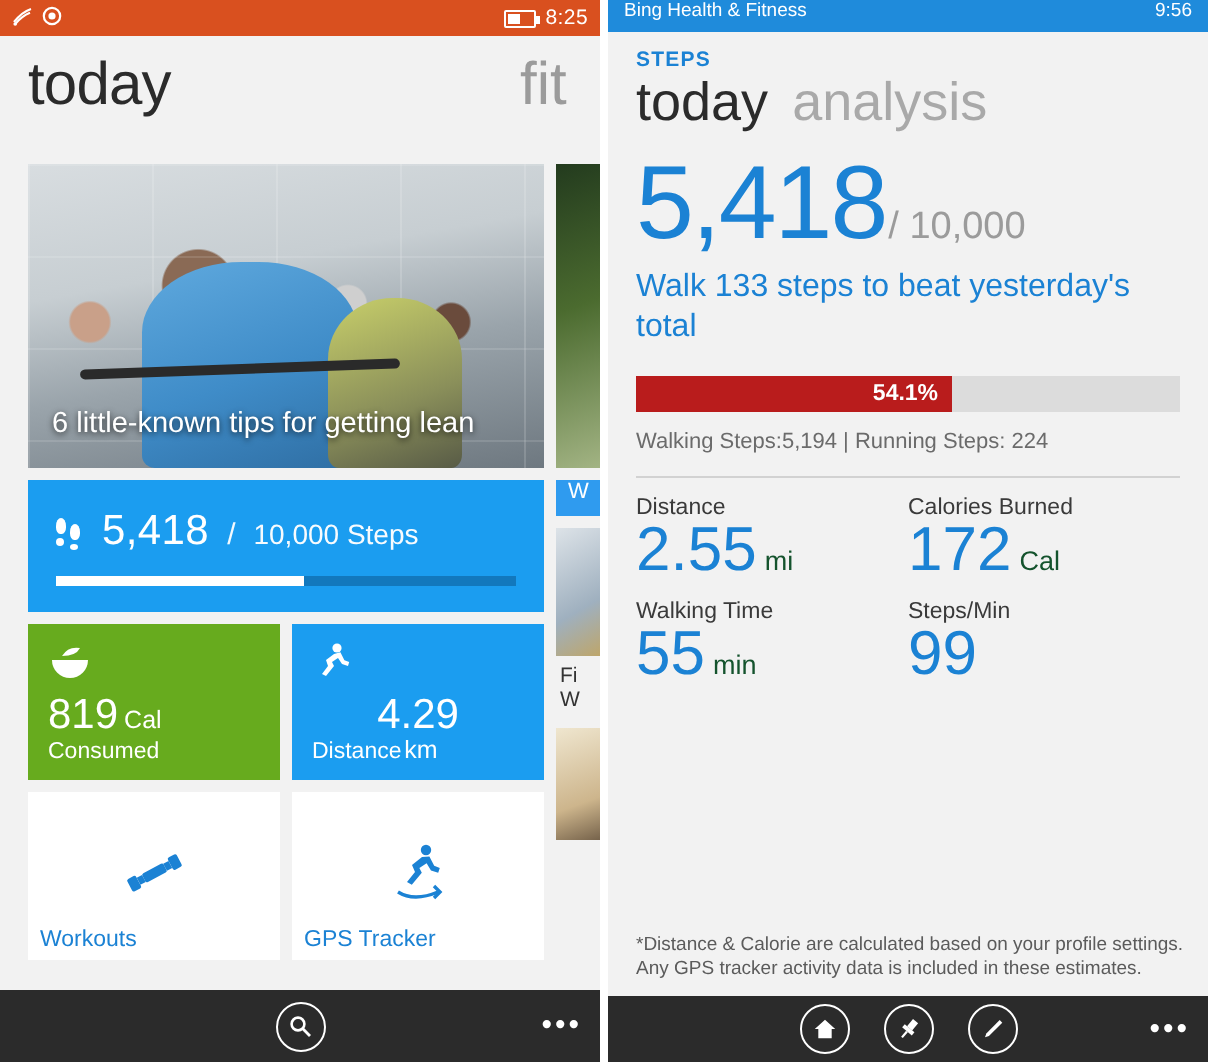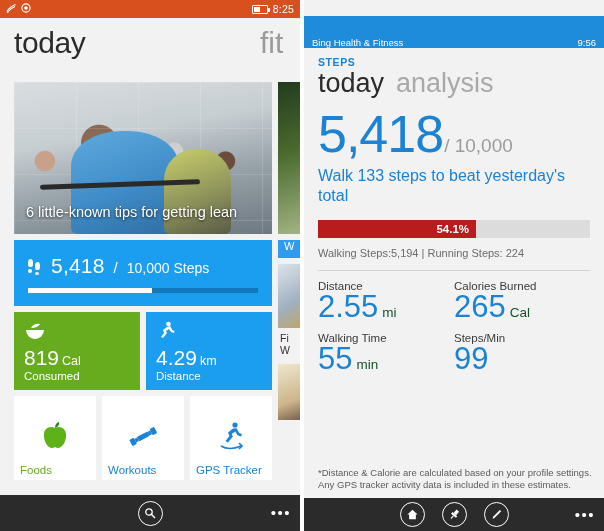--- a/index.html
+++ b/index.html
@@ -94,22 +94,22 @@
              background:linear-gradient(160deg,#efe6cf,#cdb58c 60%,#5c4a37);}
 
   .appbar{position:absolute;left:0;bottom:0;width:100%;height:36px;background:#2b2b2b;
           display:flex;align-items:center;justify-content:center;}
   .circ{width:23px;height:23px;border:1.6px solid #fff;border-radius:50%;display:flex;
         align-items:center;justify-content:center;color:#fff;font-size:12px;}
   .dots{position:absolute;right:9px;top:50%;transform:translateY(-50%);color:#fff;
         font-size:15px;letter-spacing:1.5px;line-height:0;}
 
   
-  .statusbar-r{height:32px;background:#1f8bdb;display:flex;align-items:flex-end;
-               padding:0 8px;box-sizing:border-box;color:#fff;font-size:9.5px;margin-top:16px;}
+  .statusbar-r{height:16px;background:#1f8bdb;display:flex;align-items:flex-start;
+               padding:0 8px;box-sizing:border-box;color:#fff;font-size:9.5px;}
   .sb-app{font-weight:400;}
   .sb-time-r{margin-left:auto;font-size:9.5px;}
 
   .r-head{padding:8px 14px 0 14px;}
   .kicker{font-size:10.5px;font-weight:bold;color:#1b82d4;letter-spacing:.6px;}
   .r-pivot{display:flex;align-items:baseline;gap:12px;margin-top:2px;}
   .r-piv-a{font-size:27px;font-weight:300;color:#2b2b2b;line-height:1;}
   .r-piv-b{font-size:27px;font-weight:300;color:#a9a9a9;line-height:1;}
 
   .r-body{padding:0 14px;}
@@ -217,38 +217,29 @@
               </div>
               <div class="sq-lbl">Consumed</div>
             </div>
             <div class="sq sq-blue">
               <div class="sq-ico">
                 <svg width="20" height="19" viewBox="0 0 20 19">
                     <circle cx="12.5" cy="3" r="2.3" fill="#fff"></circle>
                     <path d="M11 6 l-4 3 l1 3 l-3 4 l2 1 l4-5 l-1-2 l3-2 l2 3 l3 1 l.6-2 l-2.4-.9 l-2-4z" fill="#fff"></path>
                   </svg>
               </div>
-              <div style="display:flex;align-items:flex-end;">
+              <div style="display:flex;align-items:center;flex-direction:column;">
                 <span class="sq-val">4.29</span>
                 <span class="sq-unit">km</span>
               </div>
               <div class="sq-lbl">Distance</div>
             </div>
           </div>
 
           <div class="qr">
-            <div class="q">
-              <span>
-                <svg width="30" height="32" viewBox="0 0 30 32">
-                    <path d="M15 8 C9 5 3 9 4 17 C5 25 10 30 15 27 C20 30 25 25 26 17 C27 9 21 5 15 8z" fill="#5cb216"></path>
-                    <path d="M15 8 q0-5 4-6 q1 4 -4 6z" fill="#2f8a1e"></path>
-                  </svg>
-              </span>
-              <span class="q-lbl green">Foods</span>
-            </div>
             <div class="q">
               <span>
                 <svg width="34" height="30" viewBox="0 0 34 30">
                     <g transform="rotate(-28 17 15)" fill="#1b82d4">
                       <rect x="3" y="12" width="5" height="7" rx="1"></rect>
                       <rect x="8" y="13.5" width="3" height="4"></rect>
                       <rect x="11" y="13" width="12" height="5" rx="1"></rect>
                       <rect x="23" y="13.5" width="3" height="4"></rect>
                       <rect x="26" y="12" width="5" height="7" rx="1"></rect>
                     </g>
@@ -331,21 +322,21 @@
         <div class="cell">
           <div class="cell-lbl">Distance</div>
           <div class="cell-val">
             <span class="cv-num">2.55</span>
             <span class="cv-unit">mi</span>
           </div>
         </div>
         <div class="cell">
           <div class="cell-lbl">Calories Burned</div>
           <div class="cell-val">
-            <span class="cv-num">265</span>
+            <span class="cv-num">172</span>
             <span class="cv-unit">Cal</span>
           </div>
         </div>
         <div class="cell">
           <div class="cell-lbl">Walking Time</div>
           <div class="cell-val">
             <span class="cv-num">55</span>
             <span class="cv-unit">min</span>
           </div>
         </div>

